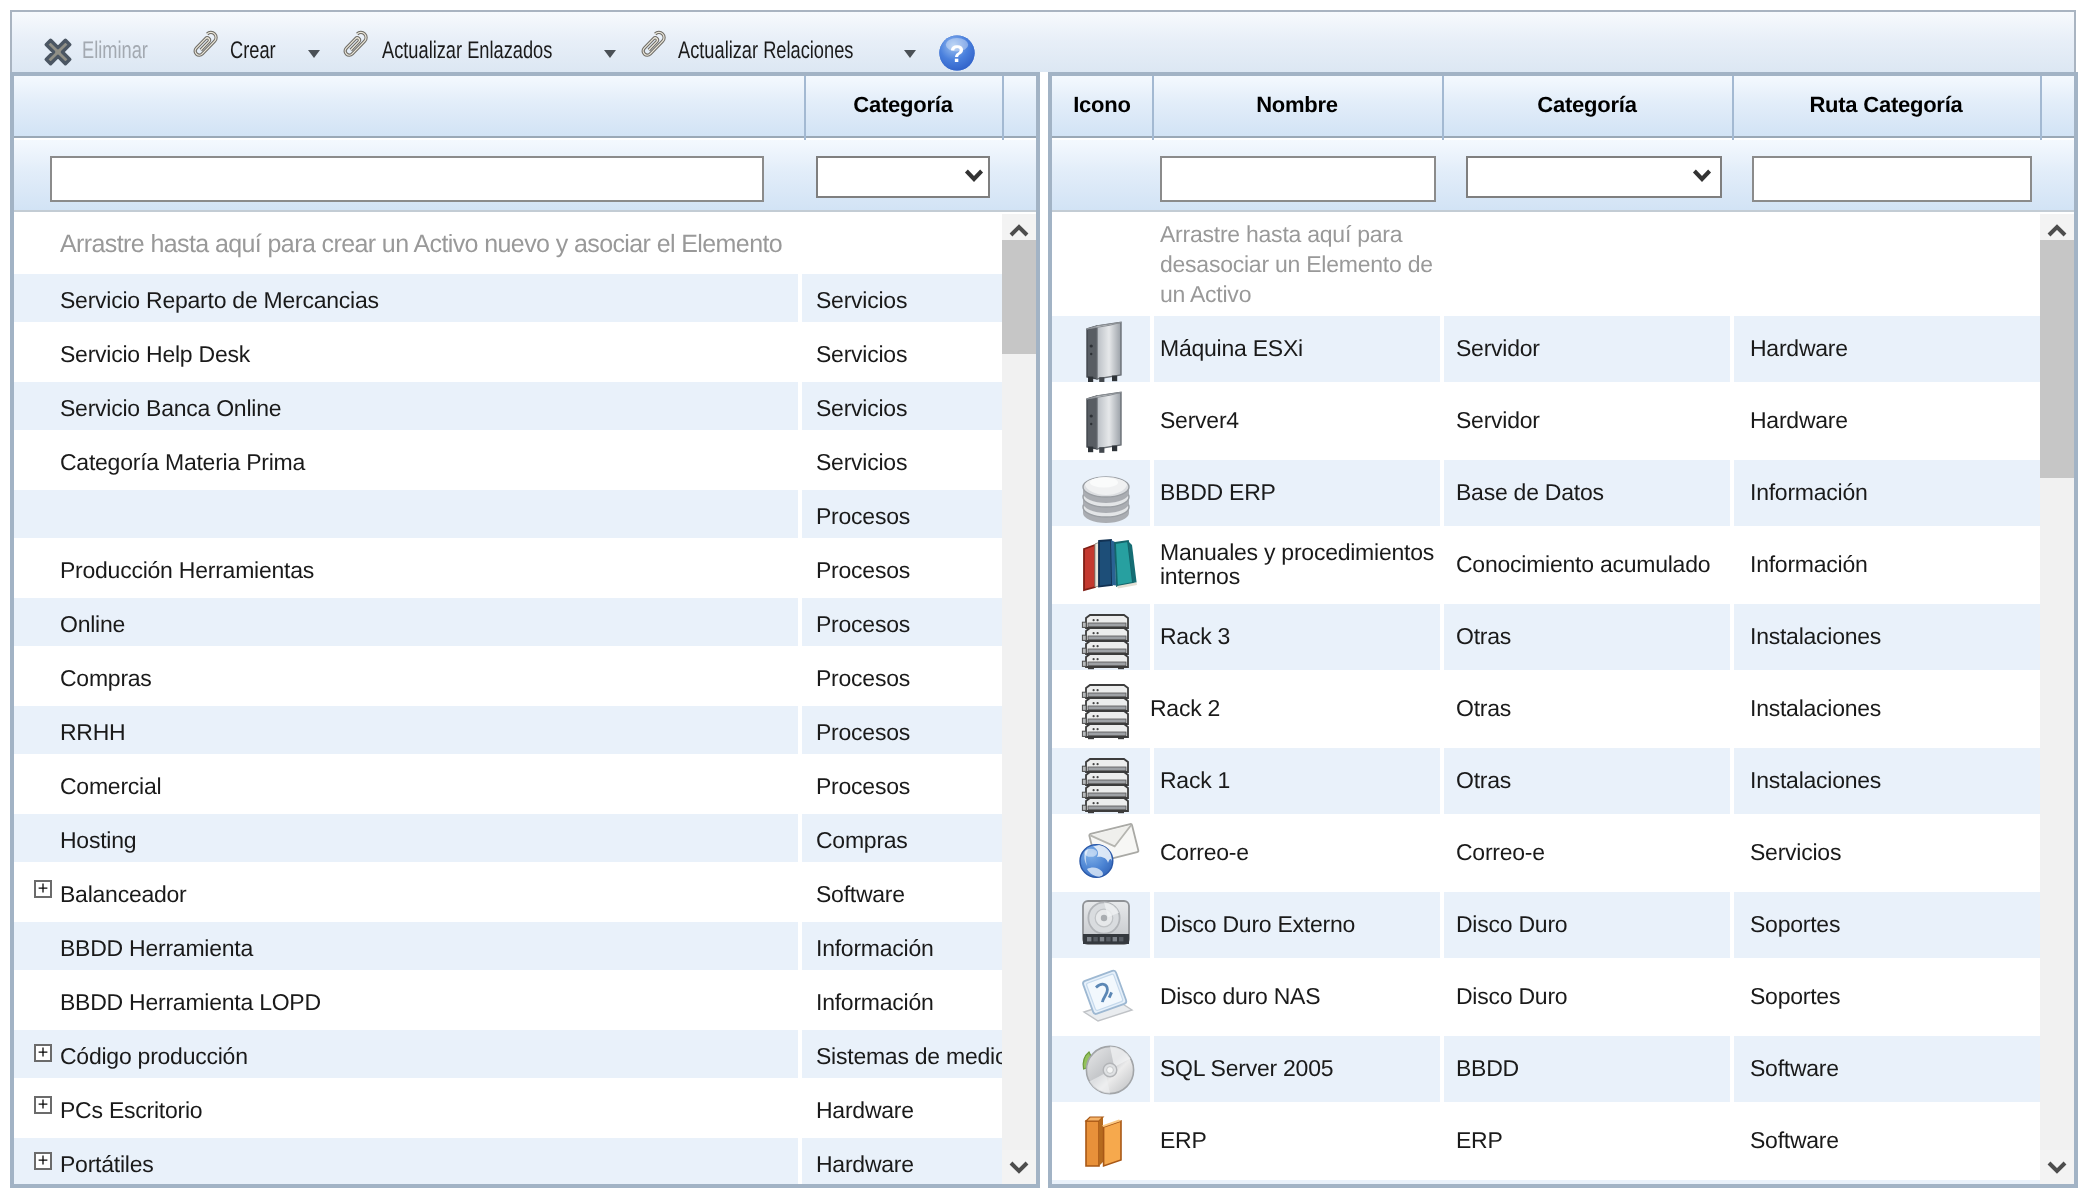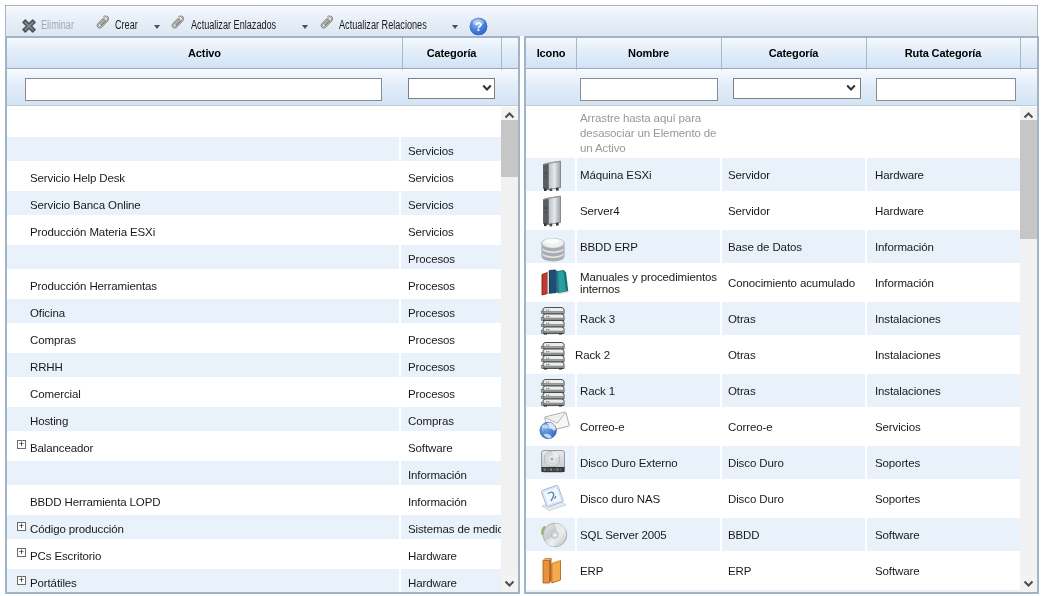--- a/index.html
+++ b/index.html
@@ -68,60 +68,63 @@
         </radialGradient>
       </defs>
 <circle cx="9.5" cy="9.5" r="8.8" fill="#3a6ed0"></circle>
 <circle cx="9.5" cy="9.5" r="8.8" fill="url(#hg)"></circle>
 <ellipse cx="9.5" cy="5.4" rx="5.6" ry="3.4" fill="#ffffff" opacity="0.35"></ellipse>
 <text x="9.5" y="14" font-family="Liberation Sans" font-size="12" font-weight="bold" fill="#fff" text-anchor="middle">?</text>
 </svg>
 </div>
 <div class="abs tbl" style="left:5px">
 <div class="abs hdr">
-<div class="abs htxt" style="left:0;width:395px">Activo</div>
 <div class="abs htxt" style="left:395px;width:99px">Categoría</div>
 </div>
 <div class="abs hdiv" style="left:395px"></div>
 <div class="abs hdiv" style="left:494px"></div>
 <div class="abs flt"></div>
 <div class="abs inp" style="left:18px;width:357px"></div>
 <div class="abs sel" style="left:401px;width:87px"></div>
 <svg class="abs" style="left:475px;top:46px" width="10" height="8" viewBox="0 0 10 8">
       <path d="M1.2 1.5 L5 5.5 L8.8 1.5" fill="none" stroke="#333" stroke-width="2"></path>
     </svg>
 <div class="abs data">
+<div class="abs row msg msgL" style="top:0;height:29px">
+        <span class="abs ltxt" style="left:23px">Arrastre hasta aquí para crear un Activo nuevo y asociar el Elemento</span>
+      </div>
 <div class="abs row blue" style="top:29px;height:27px">
 <div class="abs" style="left:392px;top:0;width:2px;height:27px;background:#fff"></div>
+<span class="abs ltxt" style="left:23px;width:360px">Servicio Reparto de Mercancias</span>
 <span class="abs ltxt" style="left:401px;width:92px">Servicios</span>
 </div>
 <div class="abs row" style="top:56px;height:27px">
 <span class="abs ltxt" style="left:23px;width:360px">Servicio Help Desk</span>
 <span class="abs ltxt" style="left:401px;width:92px">Servicios</span>
 </div>
 <div class="abs row blue" style="top:83px;height:27px">
 <div class="abs" style="left:392px;top:0;width:2px;height:27px;background:#fff"></div>
 <span class="abs ltxt" style="left:23px;width:360px">Servicio Banca Online</span>
 <span class="abs ltxt" style="left:401px;width:92px">Servicios</span>
 </div>
 <div class="abs row" style="top:110px;height:27px">
-<span class="abs ltxt" style="left:23px;width:360px">Producción Materia ESXi</span>
+<span class="abs ltxt" style="left:23px;width:360px">Categoría Materia Prima</span>
 <span class="abs ltxt" style="left:401px;width:92px">Servicios</span>
 </div>
 <div class="abs row blue" style="top:137px;height:27px">
 <div class="abs" style="left:392px;top:0;width:2px;height:27px;background:#fff"></div>
 <span class="abs ltxt" style="left:401px;width:92px">Procesos</span>
 </div>
 <div class="abs row" style="top:164px;height:27px">
 <span class="abs ltxt" style="left:23px;width:360px">Producción Herramientas</span>
 <span class="abs ltxt" style="left:401px;width:92px">Procesos</span>
 </div>
 <div class="abs row blue" style="top:191px;height:27px">
 <div class="abs" style="left:392px;top:0;width:2px;height:27px;background:#fff"></div>
-<span class="abs ltxt" style="left:23px;width:360px">Oficina</span>
+<span class="abs ltxt" style="left:23px;width:360px">Online</span>
 <span class="abs ltxt" style="left:401px;width:92px">Procesos</span>
 </div>
 <div class="abs row" style="top:218px;height:27px">
 <span class="abs ltxt" style="left:23px;width:360px">Compras</span>
 <span class="abs ltxt" style="left:401px;width:92px">Procesos</span>
 </div>
 <div class="abs row blue" style="top:245px;height:27px">
 <div class="abs" style="left:392px;top:0;width:2px;height:27px;background:#fff"></div>
 <span class="abs ltxt" style="left:23px;width:360px">RRHH</span>
 <span class="abs ltxt" style="left:401px;width:92px">Procesos</span>
@@ -135,20 +138,21 @@
 <span class="abs ltxt" style="left:23px;width:360px">Hosting</span>
 <span class="abs ltxt" style="left:401px;width:92px">Compras</span>
 </div>
 <div class="abs row" style="top:326px;height:27px">
 <div class="abs" style="left:10px;top:7px;width:9px;height:9px;border:1px solid #6b6b6b;background:#fff;line-height:7.5px;text-align:center;font-size:9px;color:#000;letter-spacing:0">+</div>
 <span class="abs ltxt" style="left:23px;width:360px">Balanceador</span>
 <span class="abs ltxt" style="left:401px;width:92px">Software</span>
 </div>
 <div class="abs row blue" style="top:353px;height:27px">
 <div class="abs" style="left:392px;top:0;width:2px;height:27px;background:#fff"></div>
+<span class="abs ltxt" style="left:23px;width:360px">BBDD Herramienta</span>
 <span class="abs ltxt" style="left:401px;width:92px">Información</span>
 </div>
 <div class="abs row" style="top:380px;height:27px">
 <span class="abs ltxt" style="left:23px;width:360px">BBDD Herramienta LOPD</span>
 <span class="abs ltxt" style="left:401px;width:92px">Información</span>
 </div>
 <div class="abs row blue" style="top:407px;height:27px">
 <div class="abs" style="left:392px;top:0;width:2px;height:27px;background:#fff"></div>
 <div class="abs" style="left:10px;top:7px;width:9px;height:9px;border:1px solid #6b6b6b;background:#fff;line-height:7.5px;text-align:center;font-size:9px;color:#000;letter-spacing:0">+</div>
 <span class="abs ltxt" style="left:23px;width:360px">Código producción</span>

